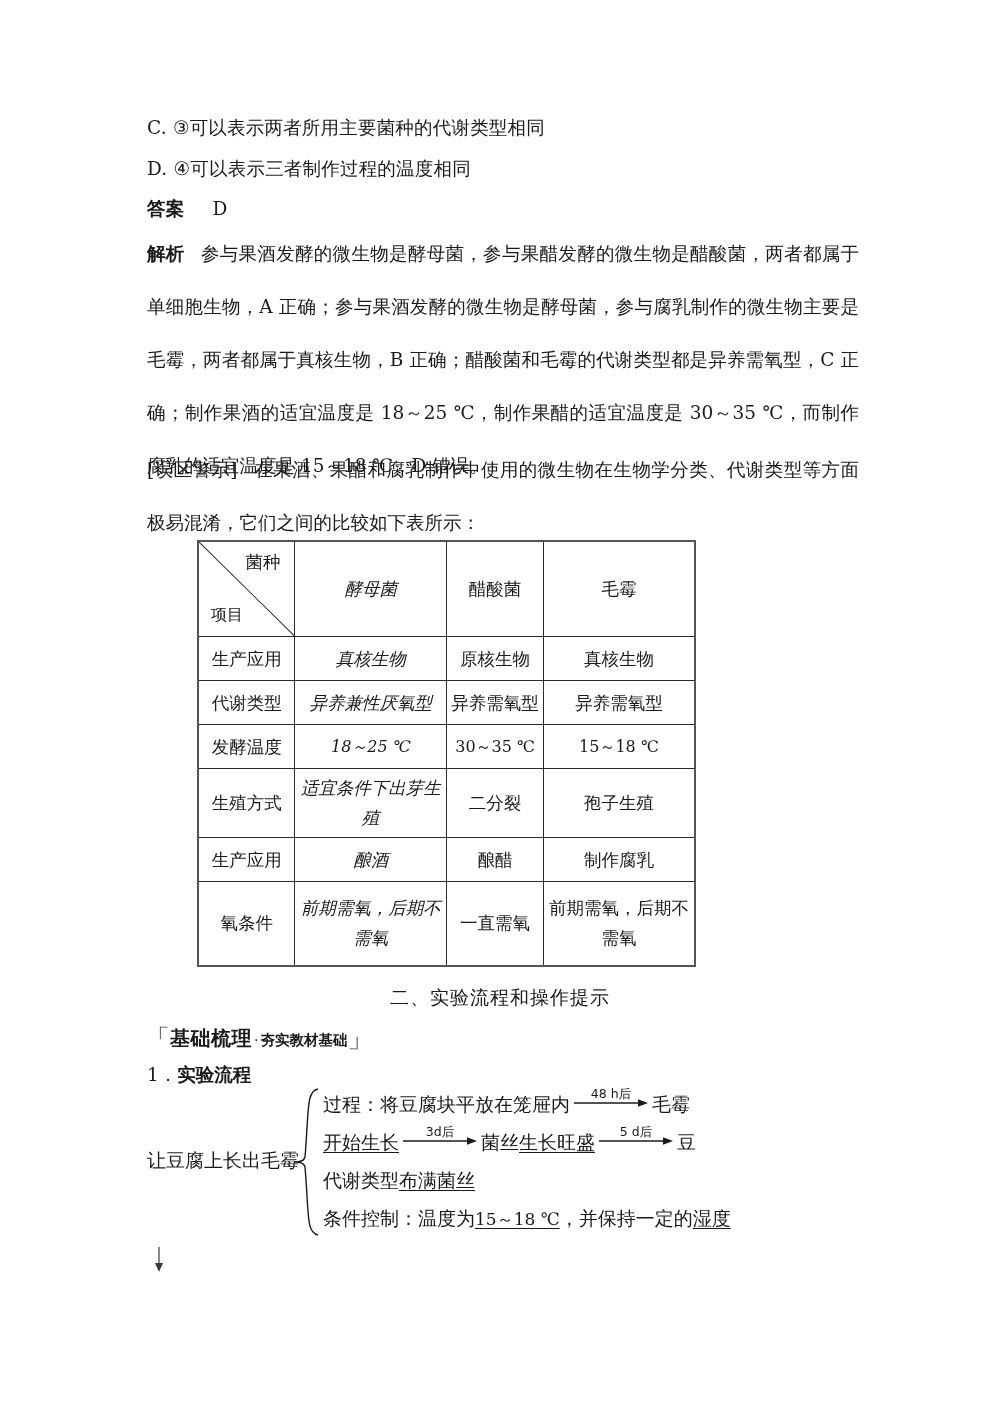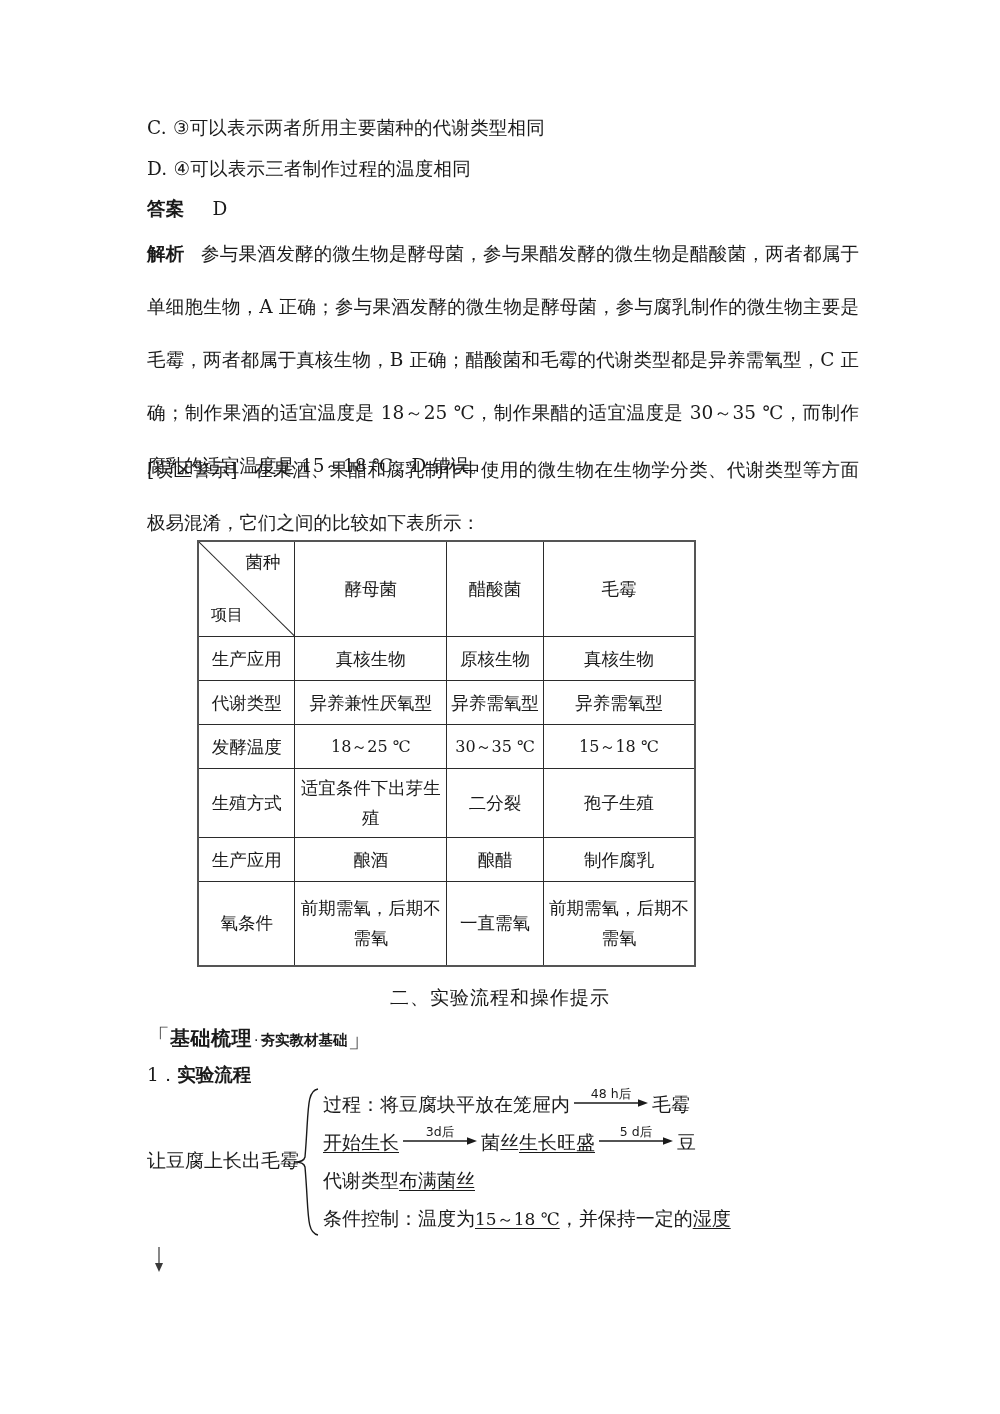--- a/index.html
+++ b/index.html
@@ -41,21 +41,21 @@
   }
   #cmp-table td {
     border:1px solid #2b2b2b;
     text-align:center;
     vertical-align:middle;
     padding:4px 3px;
     line-height:30px;
   }
   #cmp-table { border:2px solid #555; }
   #cmp-table tr td:first-child { width:121px; }
-  #cmp-table tr td.c2 { width:193px; }
+  #cmp-table tr td.c2 { width:193px;font-style:italic; }
   #cmp-table tr td.c3 { width:120px; }
   #cmp-table tr td.c4 { width:192px; }
 
   td.corner {
     position:relative;
     height:94px;
     padding:0 !important;
   }
   td.corner .diag {
     position:absolute; left:0; top:0; width:100%; height:100%;

